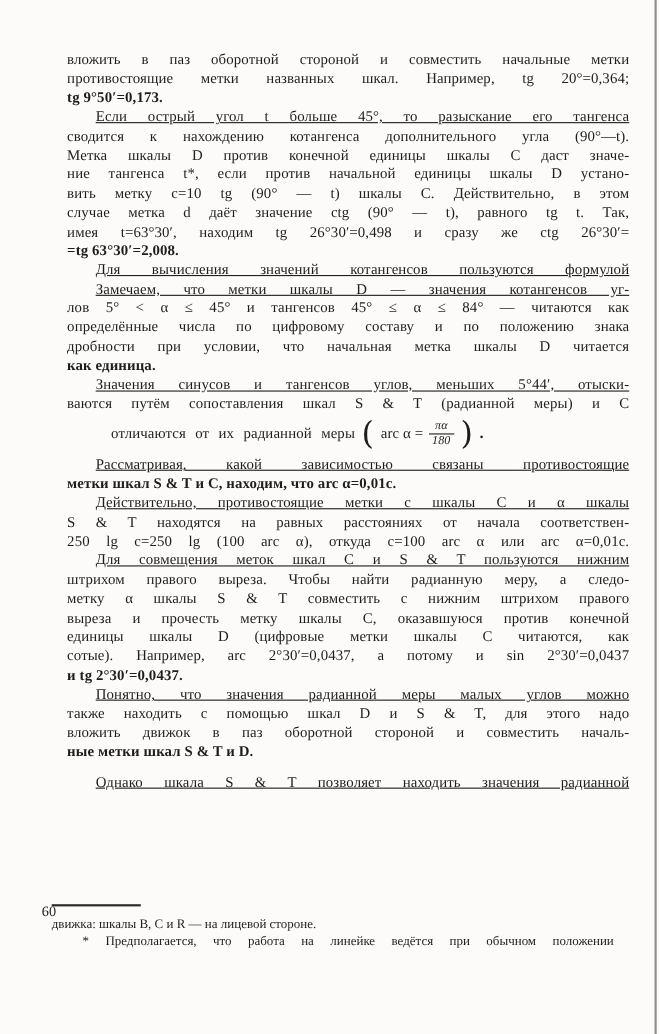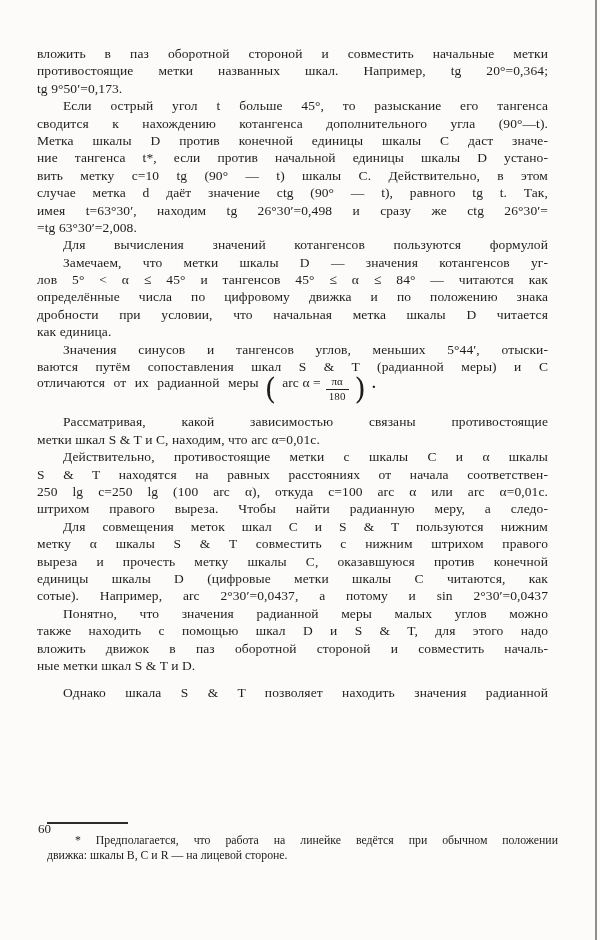--- a/index.html
+++ b/index.html
@@ -15,47 +15,48 @@
     color:var(--ink);
     font-family:"Liberation Serif","DejaVu Serif",serif;
     position:relative;overflow:hidden;
   }
   .page{position:absolute;inset:0;}
   .edge-line{
     position:absolute;top:0;bottom:0;left:595px;width:2px;
     background:var(--edge);
   }
   .text-column{
-    position:absolute;left:37px;top:45px;width:511px;
+    position:absolute;left:61px;top:45px;width:511px;
     font-size:13.5px;
   }
   .line{
     height:17.4px;line-height:17.4px;
     text-align:justify;text-align-last:justify;
     letter-spacing:0.1px;
     white-space:nowrap; 
   }
-  .line.end{text-align-last:left;}
-  .line.indent{padding-left:26px;}
+  .line.end{text-align-last:left;font-weight:bold;}
+  .line.indent{padding-left:26px;text-decoration:underline;}
   .line.gap{margin-top:10px;}
   .formula-line{
-    display:flex;
+    display:flex;align-items:center;
     height:38px;gap:5px;
     letter-spacing:0.1px;
+    margin-left:40px;
   }
   .f-before{word-spacing:5px;}
   .paren{
     font-size:29px;font-weight:400;line-height:1;
     font-family:"DejaVu Serif",serif;
     margin:0 1px;
   }
   .f-lhs{}
   .frac{
     display:inline-flex;flex-direction:column;align-items:center;
-    font-size:11px;line-height:1.2;
+    font-size:11px;line-height:1.2;font-style:italic;
   }
   .frac .den{border-top:1px solid var(--ink);padding:0 3px;}
   .f-dot{font-size:15px;font-weight:bold;}
   .footnote{
     position:absolute;left:47px;top:822px;width:511px;
     font-size:11.8px;
   }
   .footnote-rule{
     width:81px;height:2px;background:#2b2b2b;margin-bottom:9px;
   }
@@ -86,55 +87,56 @@
       <div class="line">сводится к нахождению котангенса дополнительного угла (90°—t).</div>
       <div class="line">Метка шкалы D против конечной единицы шкалы C даст значе-</div>
       <div class="line">ние тангенса t*, если против начальной единицы шкалы D устано-</div>
       <div class="line">вить метку c=10 tg (90° — t) шкалы C. Действительно, в этом</div>
       <div class="line">случае метка d даёт значение ctg (90° — t), равного tg t. Так,</div>
       <div class="line">имея t=63°30′, находим tg 26°30′=0,498 и сразу же ctg 26°30′=</div>
       <div class="line end">=tg 63°30′=2,008.</div>
       <div class="line indent">Для вычисления значений котангенсов пользуются формулой</div>
       <div class="line indent">Замечаем, что метки шкалы D — значения котангенсов уг-</div>
       <div class="line">лов 5° &lt; α ≤ 45° и тангенсов 45° ≤ α ≤ 84° — читаются как</div>
-      <div class="line">определённые числа по цифровому движка и по положению знака</div>
+      <div class="line">определённые числа по цифровому составу и по положению знака</div>
       <div class="line">дробности при условии, что начальная метка шкалы D читается</div>
       <div class="line end">как единица.</div>
       <div class="line indent">Значения синусов и тангенсов углов, меньших 5°44′, отыски-</div>
       <div class="line">ваются путём сопоставления шкал S &amp; T (радианной меры) и C</div>
       <div class="formula-line" id="formula-line">
     <span class="f-before">отличаются от их радианной меры</span>
     <span class="paren">(</span>
     <span class="f-lhs">arc α =</span>
     <span class="frac">
       <span class="num">πα</span>
       <span class="den">180</span>
     </span>
     <span class="paren">)</span>
     <span class="f-dot">.</span>
   </div>
       <div class="line indent">Рассматривая, какой зависимостью связаны противостоящие</div>
       <div class="line end">метки шкал S &amp; T и C, находим, что arc α=0,01c.</div>
       <div class="line indent">Действительно, противостоящие метки c шкалы C и α шкалы</div>
       <div class="line">S &amp; T находятся на равных расстояниях от начала соответствен-</div>
       <div class="line">250 lg c=250 lg (100 arc α), откуда c=100 arc α или arc α=0,01c.</div>
+      <div class="line indent">Для совмещения меток шкал C и S &amp; T пользуются нижним</div>
       <div class="line">штрихом правого выреза. Чтобы найти радианную меру, а следо-</div>
-      <div class="line indent">Для совмещения меток шкал C и S &amp; T пользуются нижним</div>
       <div class="line">метку α шкалы S &amp; T совместить с нижним штрихом правого</div>
       <div class="line">выреза и прочесть метку шкалы C, оказавшуюся против конечной</div>
       <div class="line">единицы шкалы D (цифровые метки шкалы C читаются, как</div>
       <div class="line">сотые). Например, arc 2°30′=0,0437, а потому и sin 2°30′=0,0437</div>
+      <div class="line end">и tg 2°30′=0,0437.</div>
       <div class="line indent">Понятно, что значения радианной меры малых углов можно</div>
       <div class="line">также находить с помощью шкал D и S &amp; T, для этого надо</div>
       <div class="line">вложить движок в паз оборотной стороной и совместить началь-</div>
       <div class="line end">ные метки шкал S &amp; T и D.</div>
       <div class="line indent gap">Однако шкала S &amp; T позволяет находить значения радианной</div>
     </div>
 
   <div class="footnote">
     <div class="footnote-rule"></div>
+    <div class="fn-line end">движка: шкалы B, C и R — на лицевой стороне.</div>
     <div class="fn-line indent">* Предполагается, что работа на линейке ведётся при обычном положении</div>
-    <div class="fn-line end">движка: шкалы B, C и R — на лицевой стороне.</div>
   </div>
 
   <div class="page-number">60</div>
 
 </div>
 
 </body></html>

